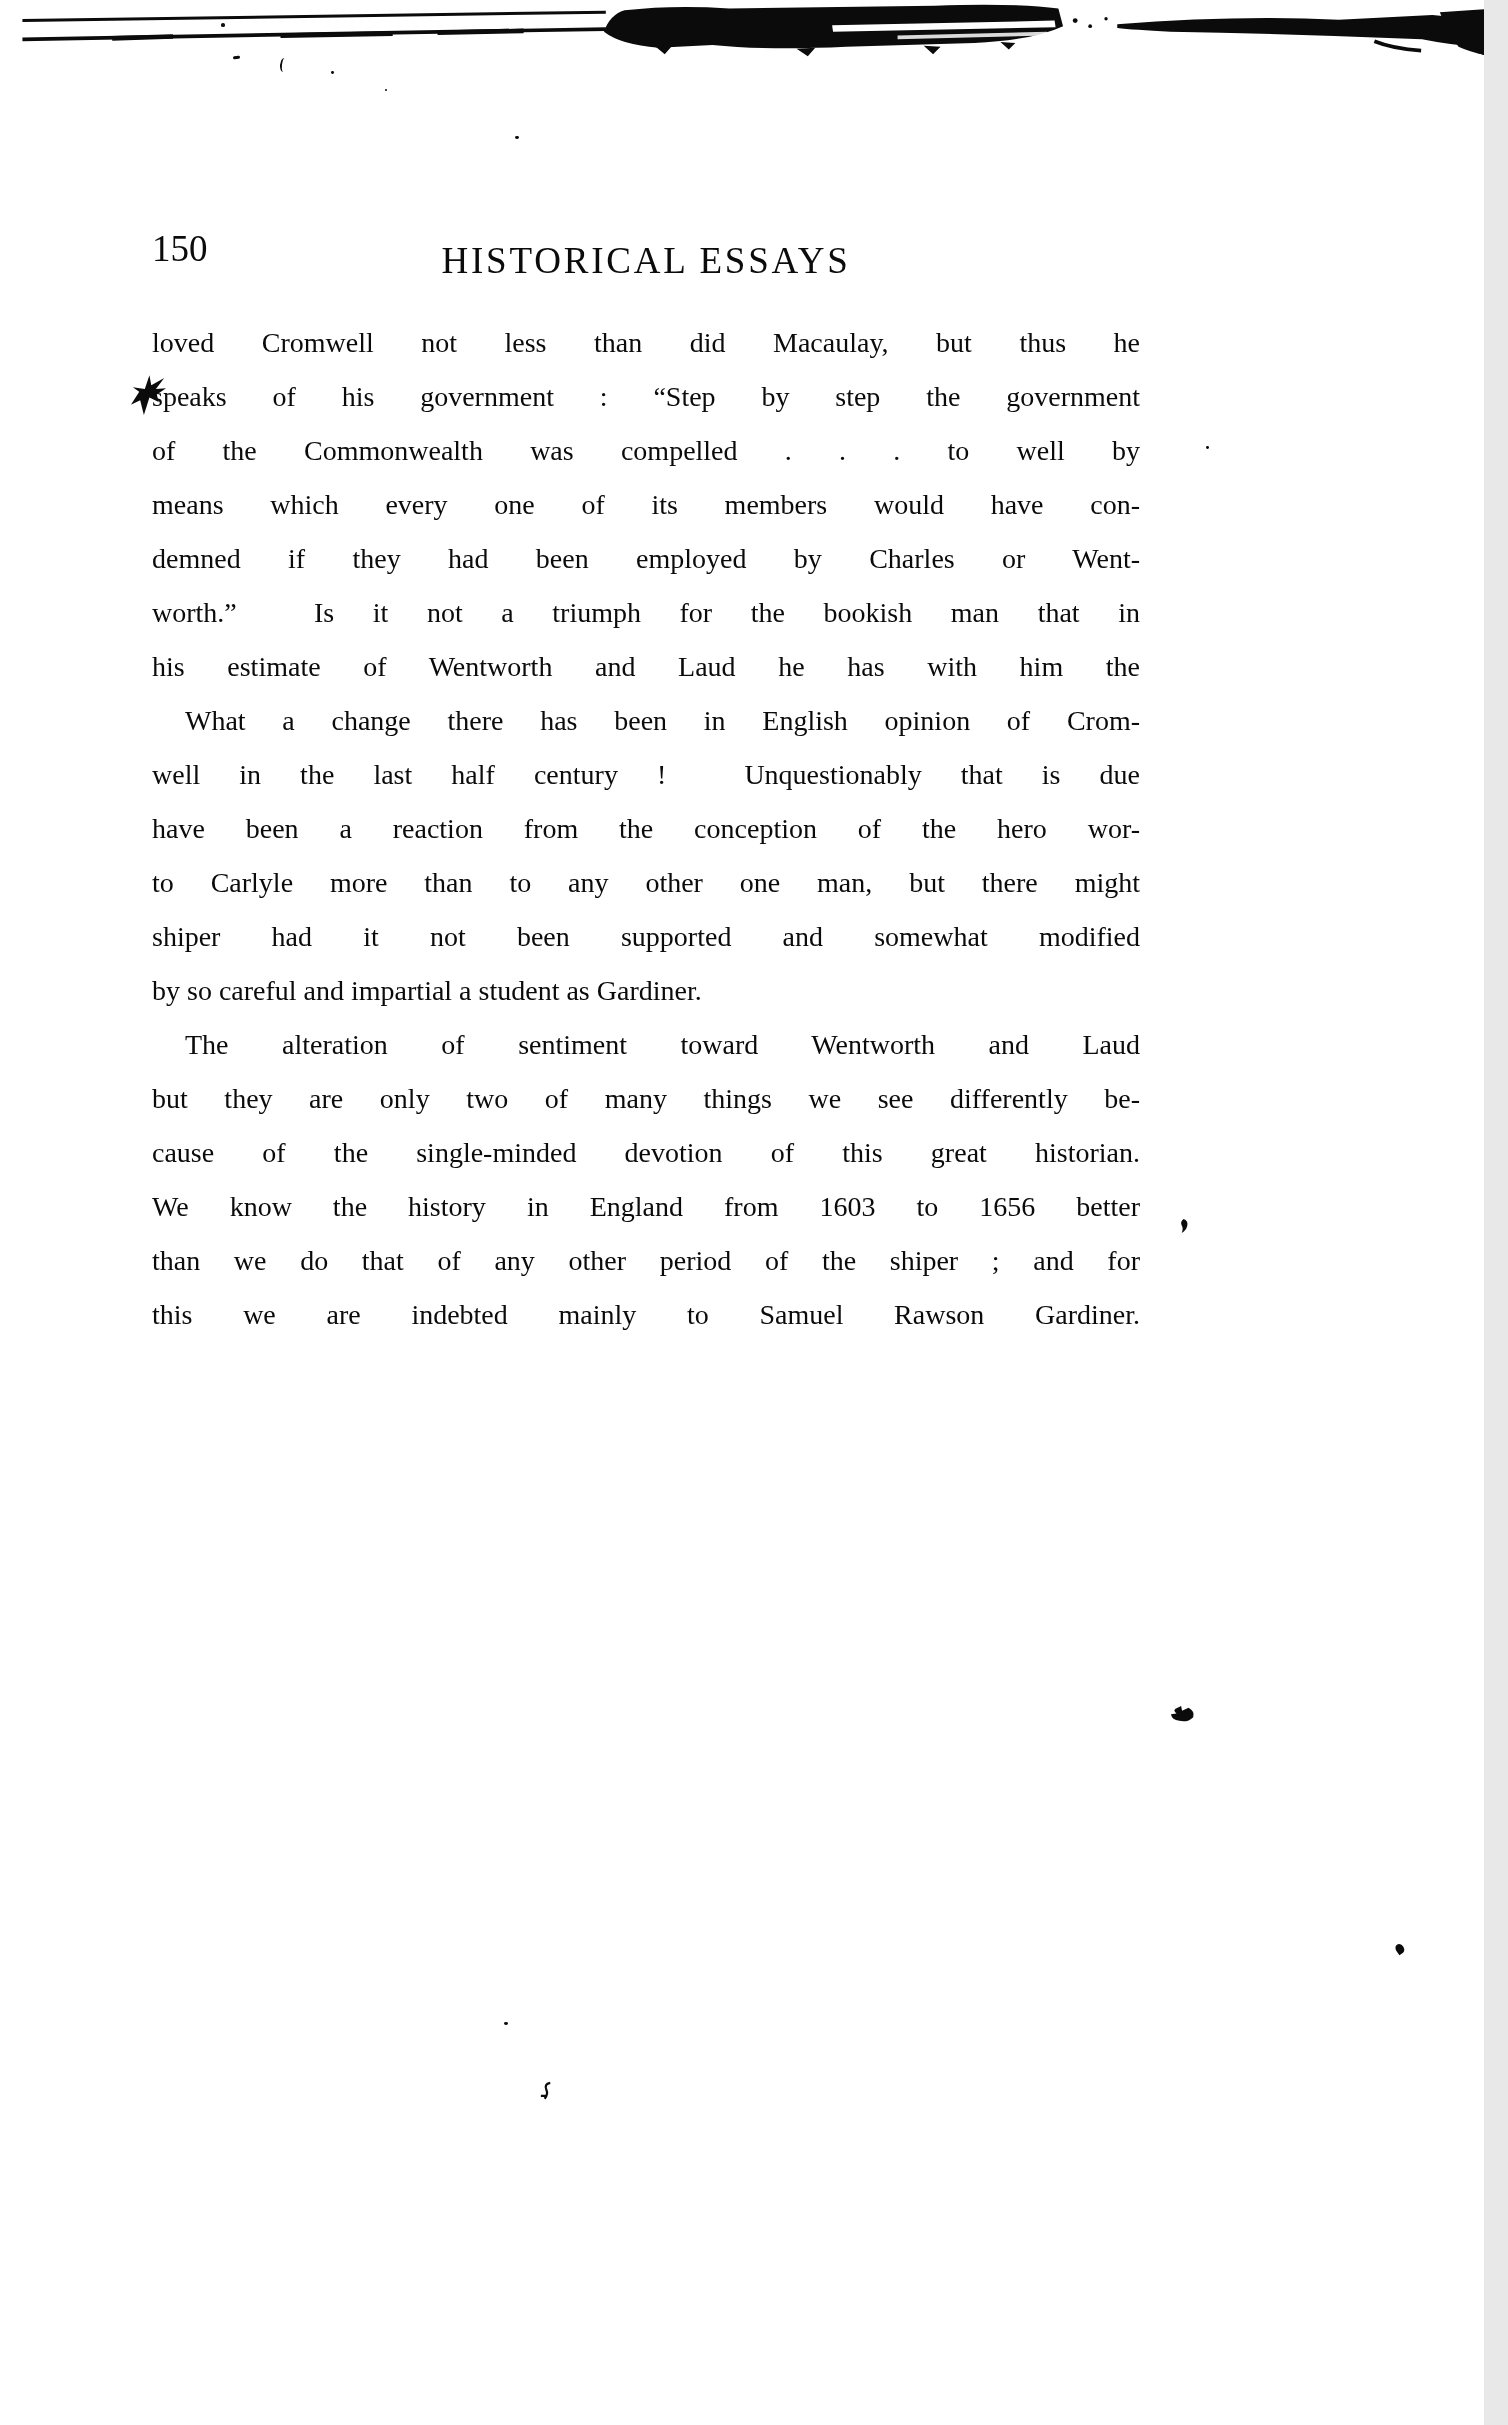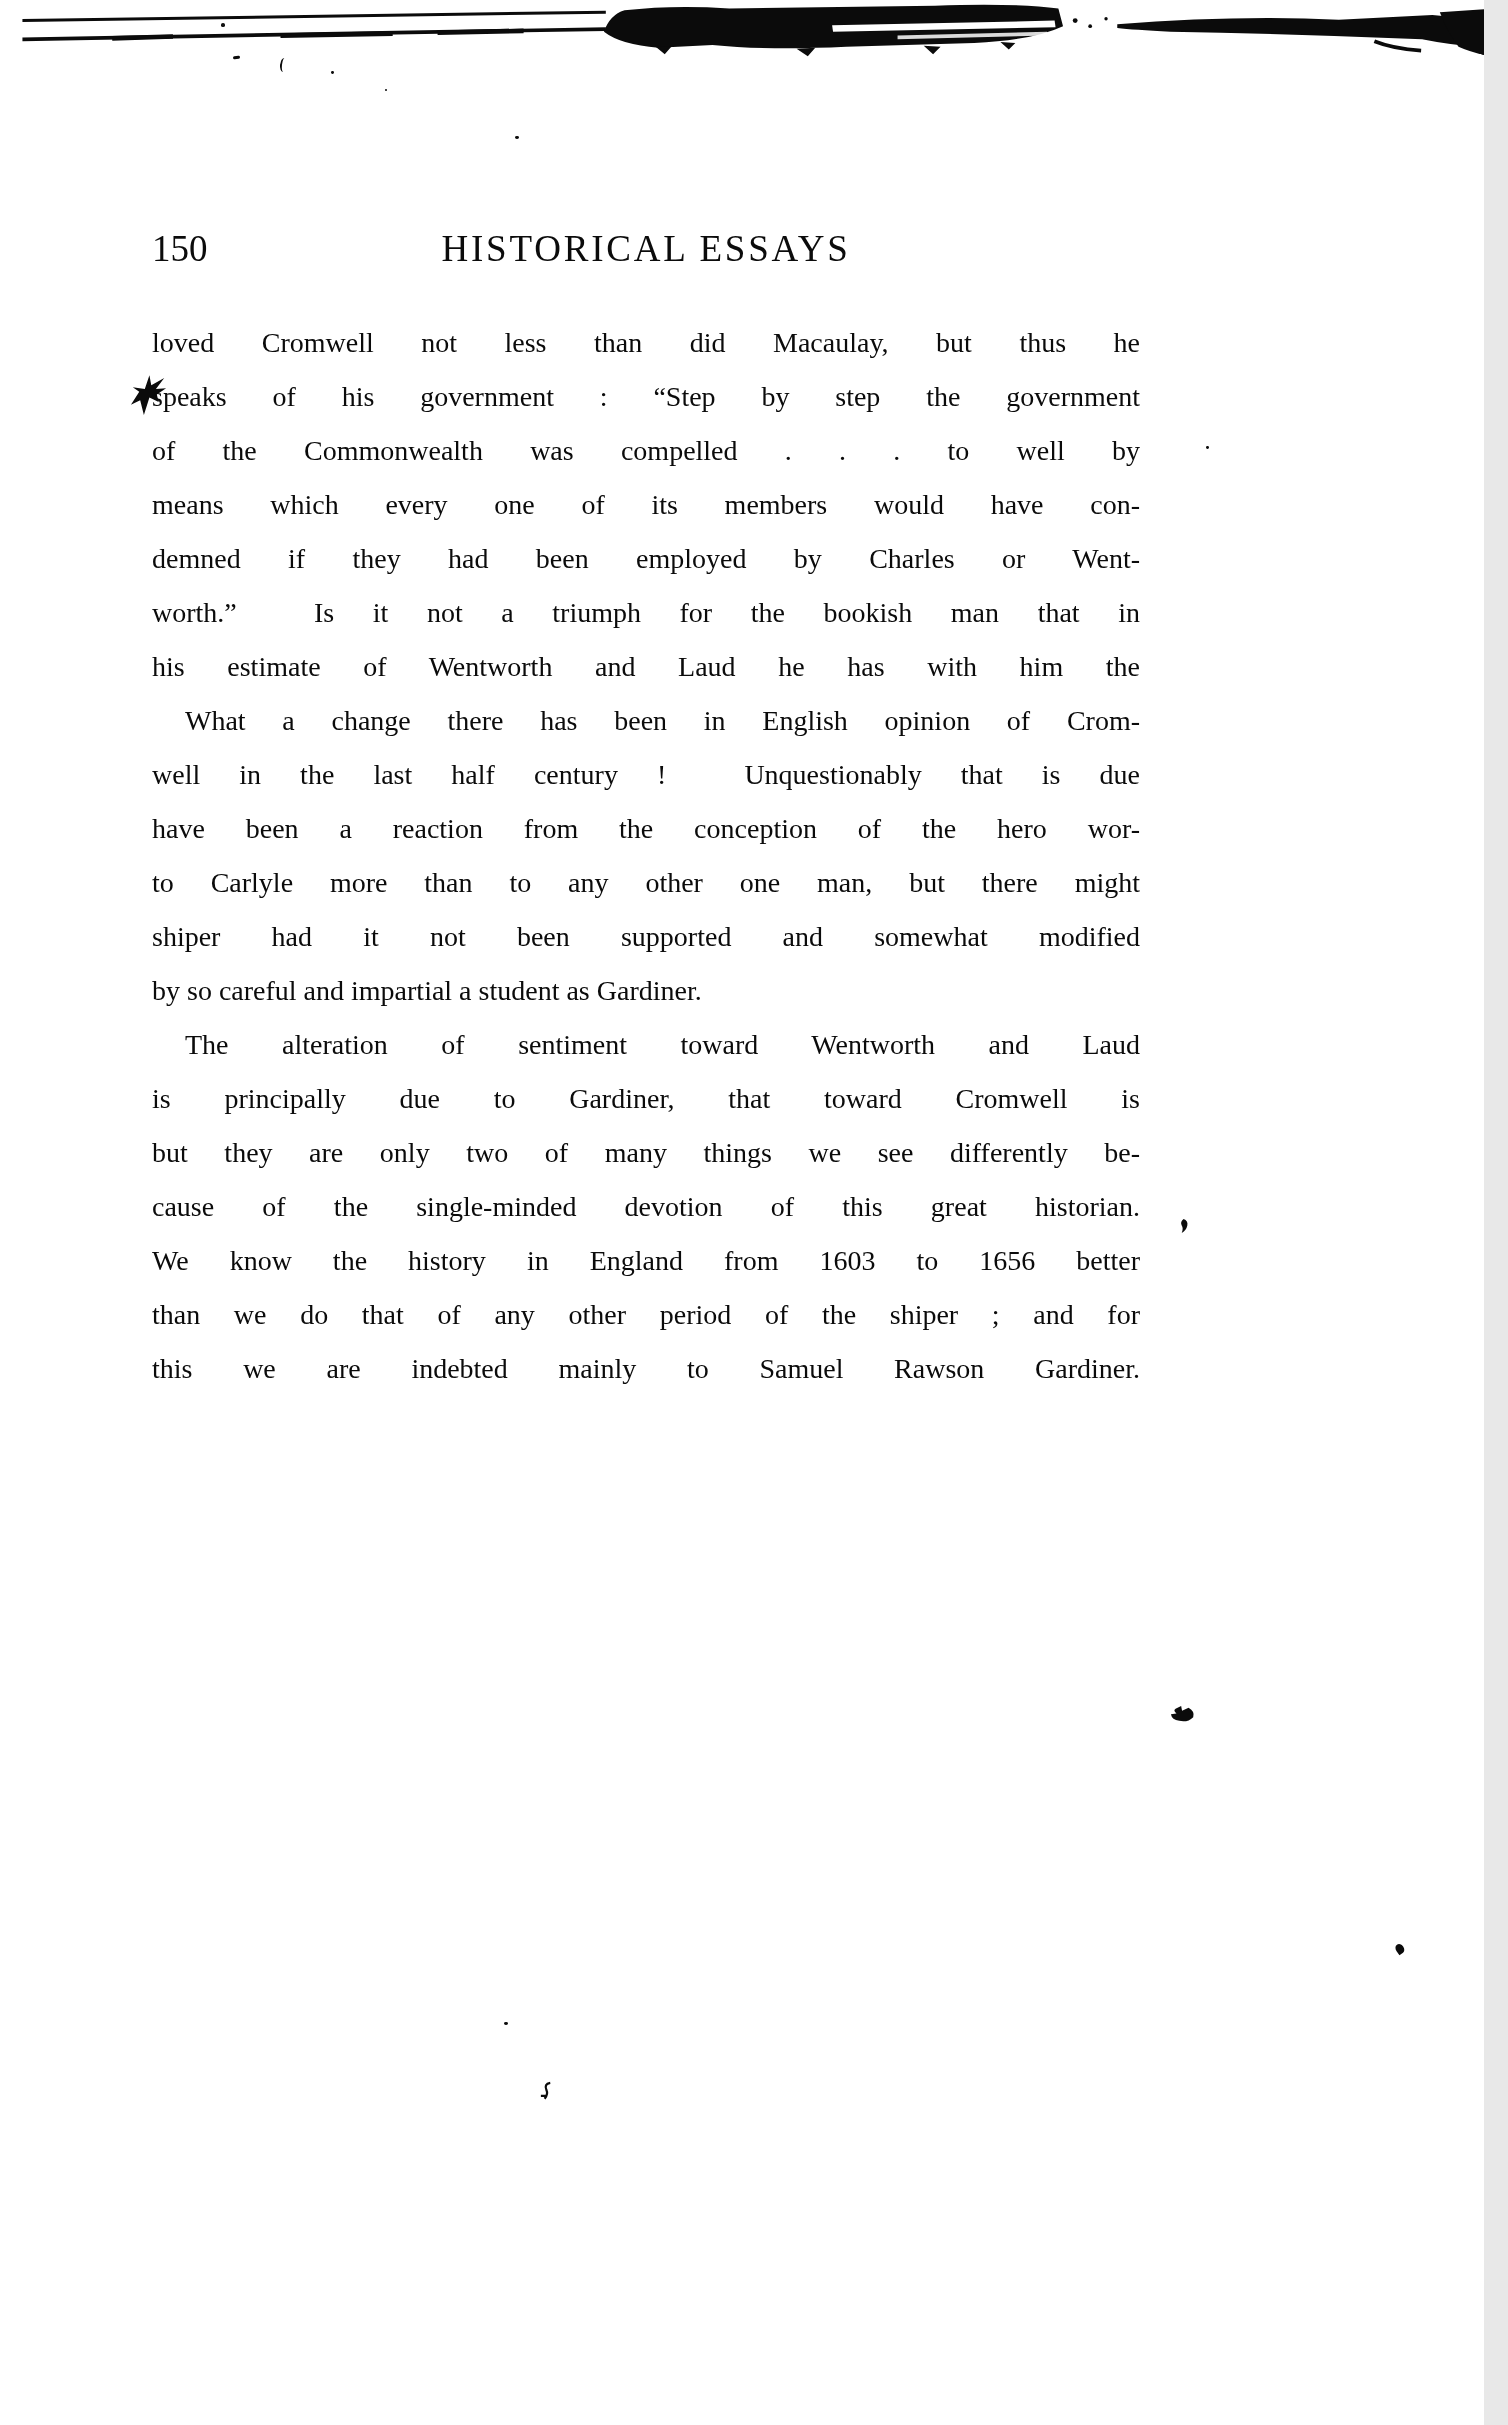--- a/index.html
+++ b/index.html
@@ -11,21 +11,21 @@
     font-family:"Liberation Serif","DejaVu Serif",serif;
     color:#0b0b0b;
   }
   
   .runhead{
     position:absolute;left:152px;top:227px;width:988px;height:47px;
     font-size:37px;
   }
   .pagenum{position:absolute;left:0;top:0;}
   .headtitle{
-    position:absolute;left:50%;top:0;transform:translateX(-50%);
+    position:absolute;left:50%;top:12px;transform:translateX(-50%);
     letter-spacing:2.8px;white-space:nowrap;
   }
   .head-dot{position:absolute;left:221px;top:23.4px;width:3.7px;height:3.7px;background:#111;border-radius:50%;}
   
   .bodytext{
     position:absolute;left:152px;top:316px;width:988px;
     font-size:28px;line-height:54px;
   }
   .line{
     text-align:justify;text-align-last:justify;
@@ -95,21 +95,20 @@
     <div>
       <div class="line indent">What a change there has been in English opinion of Crom-</div>
       <div class="line">well in the last half century !&nbsp; Unquestionably that is due</div>
       <div class="line">have been a reaction from the conception of the hero wor-</div>
       <div class="line">to Carlyle more than to any other one man, but there might</div>
       <div class="line">shiper had it not been supported and somewhat modified</div>
       <div class="line last">by so careful and impartial a student as Gardiner.</div>
     </div>
     <div>
       <div class="line indent">The alteration of sentiment toward Wentworth and Laud</div>
-      <div class="line">is principally due to Gardiner, that toward Cromwell is</div>
       <div class="line">but they are only two of many things we see differently be-</div>
       <div class="line">cause of the single-minded devotion of this great historian.</div>
       <div class="line">We know the history in England from 1603 to 1656 better</div>
       <div class="line">than we do that of any other period of the shiper ; and for</div>
       <div class="line">this we are indebted mainly to Samuel Rawson Gardiner.</div>
     </div>
   </div>
 
   <svg class="mark" style="left:1178px;top:1219px;" width="11.2" height="15" viewBox="0 0 12 16" aria-hidden="true">
     <path d="M6,0 Q11,2 10,7 Q9,12 4,15 Q6,10 4,7 Q2,3 6,0 Z" fill="#0b0b0b"></path>

